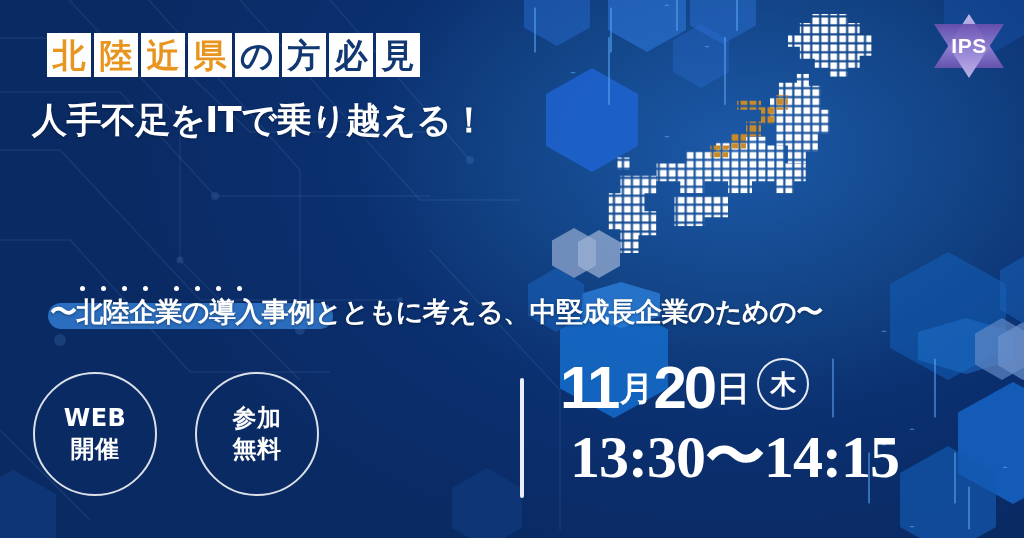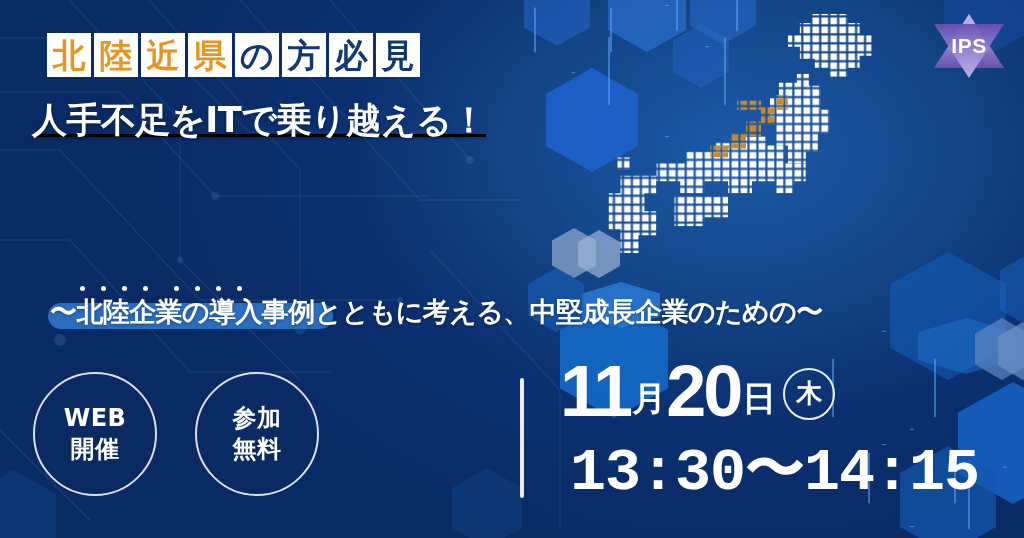--- a/index.html
+++ b/index.html
@@ -54,21 +54,21 @@
     width:44px; height:44px;
     background:#ffffff;
     display:flex; align-items:center; justify-content:center;
     font-size:33px; font-weight:700; line-height:1;
     font-family:"DejaVu Sans","Liberation Sans",sans-serif;
   }
   #top-badge .cell.orange { color:#e8951f; }
   #top-badge .cell.navy   { color:#123874; }
 
   
-  #headline { position:absolute; left:32px; top:100px; width:540px;text-decoration:underline; }
+  #headline { position:absolute; left:32px; top:100px; width:540px; }
   .h-line1 {
     color:#fff; font-size:35px; font-weight:700; letter-spacing:-.5px;
     line-height:1.18; white-space:nowrap;
     font-family:"DejaVu Sans","Liberation Sans",sans-serif;
     text-shadow:0 1px 3px rgba(0,0,0,.30);
   }
   .h-line2, .h-line3 {
     color:#fff; font-size:46px; font-weight:700; letter-spacing:-1px;
     line-height:1.22; white-space:nowrap;
     font-family:"DejaVu Sans","Liberation Sans",sans-serif;
@@ -114,40 +114,40 @@
   
   #divider {
     position:absolute; left:520px; top:378px;
     width:4px; height:120px; background:#e9eef8; border-radius:2px;
   }
 
   
   #date-block { position:absolute; left:560px; top:358px; width:420px; }
   #date-row { display:flex; align-items:flex-end; color:#fff; }
   .d-num {
-    font-size:72px; font-weight:700; line-height:.94; letter-spacing:-3px;
+    font-size:60px; font-weight:700; line-height:.94; letter-spacing:-3px;
     font-family:"Liberation Sans","DejaVu Sans",sans-serif;
   }
   .d-unit {
     font-size:34px; font-weight:700; line-height:1; padding-bottom:11px; margin-left:2px;
     font-family:"DejaVu Sans","Liberation Sans",sans-serif;
   }
   .d-num.second { }
   #day-circle {
     width:52px; height:52px; border-radius:50%;
     border:2px solid rgba(255,255,255,.9);
     display:flex; align-items:center; justify-content:center;
     font-size:26px; font-weight:700; color:#fff;
     margin-left:7px; margin-bottom:6px;
     font-family:"DejaVu Sans","Liberation Sans",sans-serif;
   }
   #time-row {
     color:#fff; font-size:60px; font-weight:700; letter-spacing:-1px;
-    margin-top:16px; line-height:1.05; padding-left:10px;
-    font-family:Liberation Mono, monospace;
+    margin-top:10px; line-height:1.05; padding-left:10px;
+    font-family:Liberation Serif, serif;
   }
 </style>
 </head>
 <body>
 
 <div id="banner">
 
   <div class="bg-layer">
 
     <svg class="diag-lines" width="1024" height="538" viewBox="0 0 1024 538">

